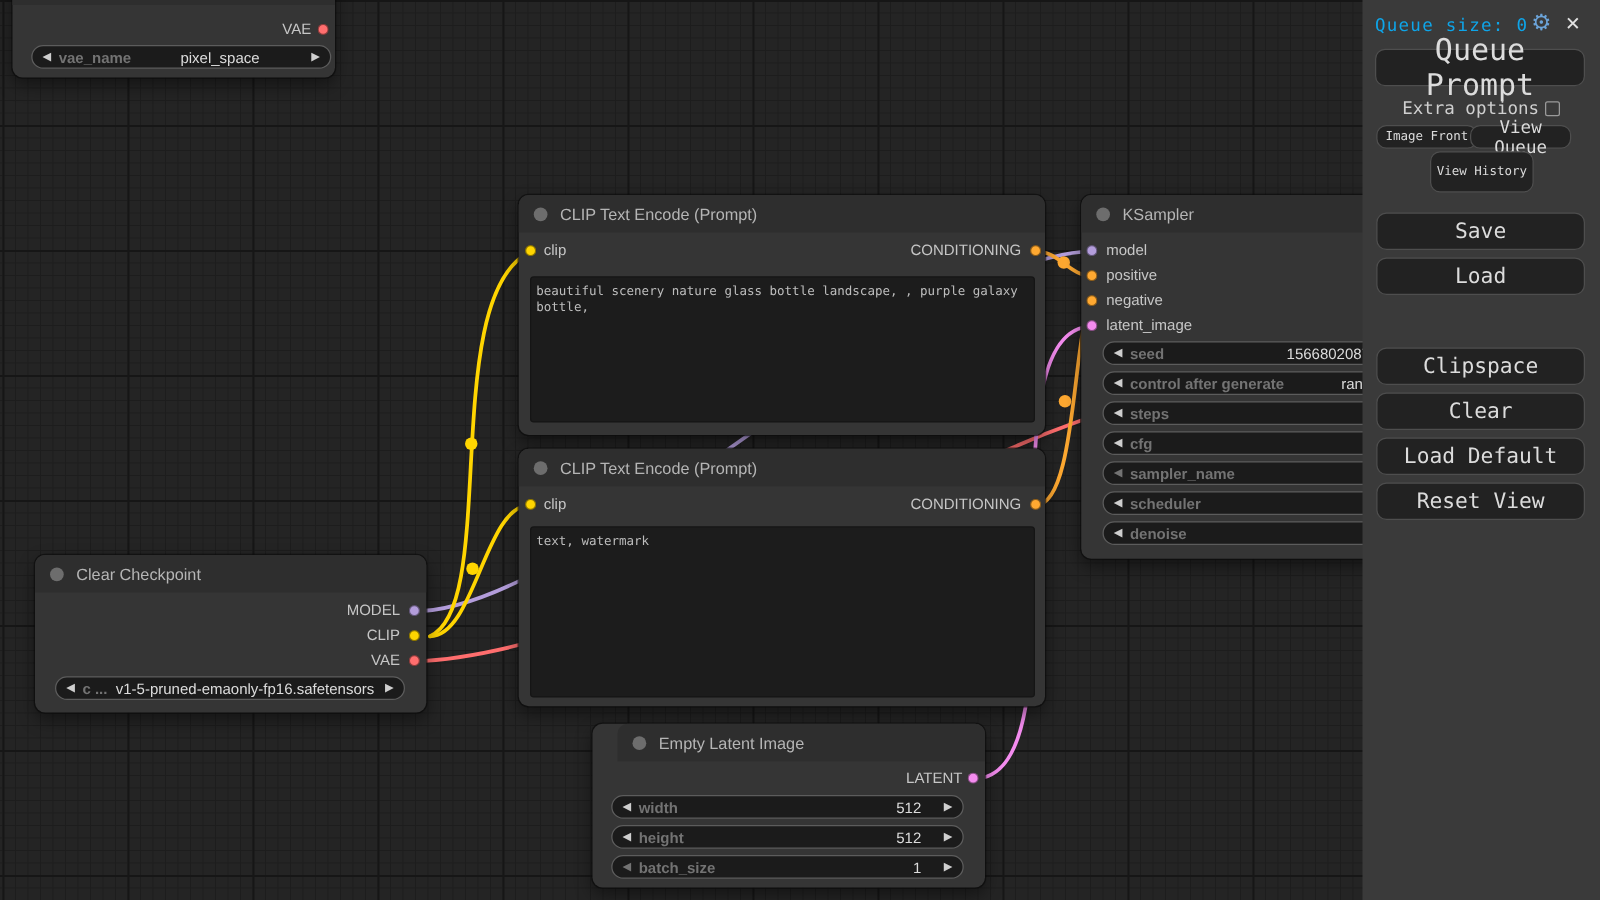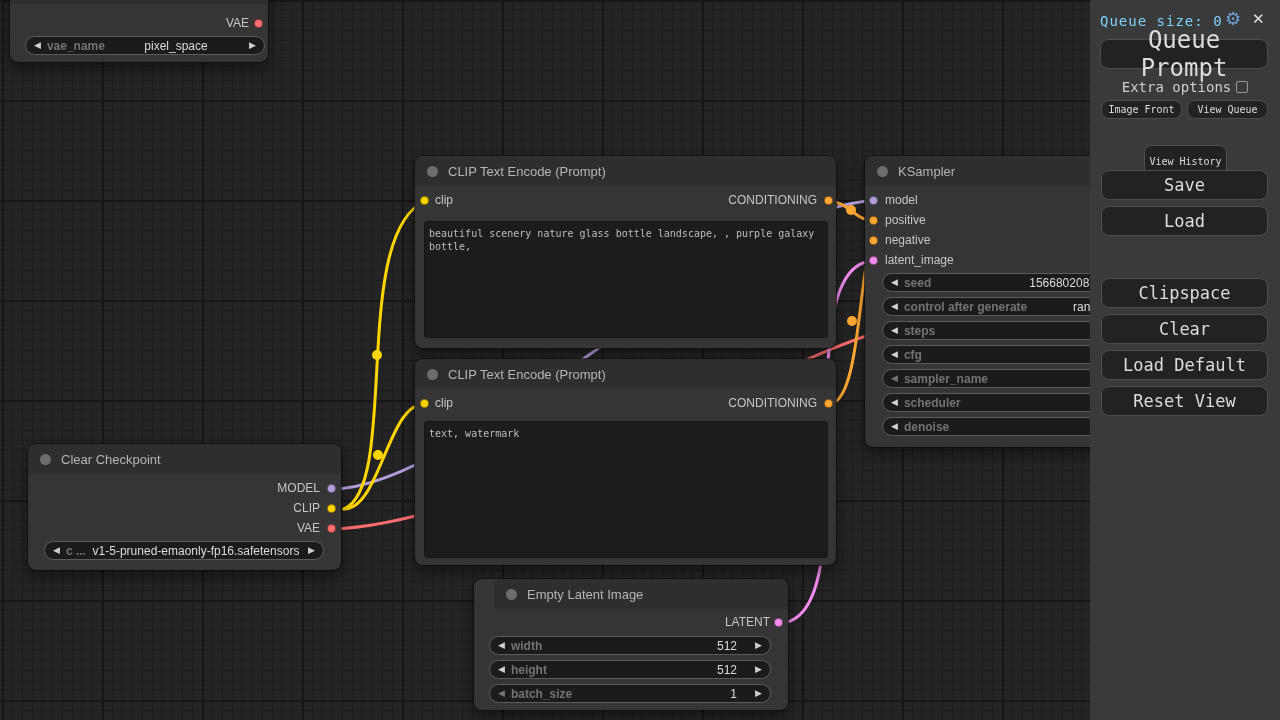--- a/index.html
+++ b/index.html
@@ -93,37 +93,37 @@
   #n-lat .out-dot { left:300px; top:39px; }
   #n-lat .pill { left:15px; width:282px; }
   #n-lat .p1{top:57px} #n-lat .p2{top:81px} #n-lat .p3{top:105px}
   #n-lat .wval.absr { right:33px; }
 
   
   #sidebar {
     position:absolute; left:1090px; top:0; width:190px; height:720px;
     background:#3a3a3a; z-index:10; font-family:"DejaVu Sans Mono", monospace;
   }
-  .qsize { position:absolute; left:10px; top:13px; font-size:14px; letter-spacing:1px; color:#7dd3fc; }
+  .qsize { position:absolute; left:10px; top:13px; font-size:14px; letter-spacing:1px; color:#0ea5e9; }
   .gear  { position:absolute; left:135px; top:8px; font-size:18px; color:#6ba3d8;
            font-family:"DejaVu Sans", sans-serif; cursor:pointer; }
   .close { position:absolute; left:162px; top:10px; font-size:15px; color:#e2e2e2;
            font-family:"DejaVu Sans", sans-serif; cursor:pointer; }
   .btn {
     position:absolute; background:#222222; border:1px solid #4e4e4e; border-radius:8px;
     color:#dcdcdc; display:flex; align-items:center; justify-content:center;
     text-align:center; cursor:pointer; font-family:"DejaVu Sans Mono", monospace;
   }
   .b-qprompt { left:10px; top:39px; width:168px; height:30px; font-size:24px; }
   .extra { position:absolute; left:0; top:79px; width:190px; display:flex;
            align-items:center; justify-content:center; gap:5px; font-size:14px; color:#cfcfcf; }
   .chk { width:12px; height:12px; border:1px solid #9a9a9a; border-radius:2px; background:transparent; cursor:pointer; }
   .b-qfront { left:11px; top:100px; width:81px; height:19px; font-size:10px; }
-  .b-vqueue { left:97px; top:100px; width:81px; height:19px; font-size:10px; }
-  .b-vhist  { left:54px; top:121px; width:83px; height:33px; font-size:10px; line-height:13px;margin-top:24px; }
+  .b-vqueue { left:86px; top:100px; width:81px; height:19px; font-size:14px; }
+  .b-vhist  { left:54px; top:121px; width:83px; height:33px; font-size:10px; line-height:13px; }
   .b-main   { left:11px; width:167px; height:30px; font-size:17px; }
   .b-save{top:170px} .b-load{top:206px} .b-refresh{top:242px} .b-clip{top:278px}
   .b-clear{top:314px} .b-loaddef{top:350px} .b-reset{top:386px}
 </style>
 </head>
 <body>
 
 <div id="canvas">
 
   <svg id="wires" width="1280" height="720">

